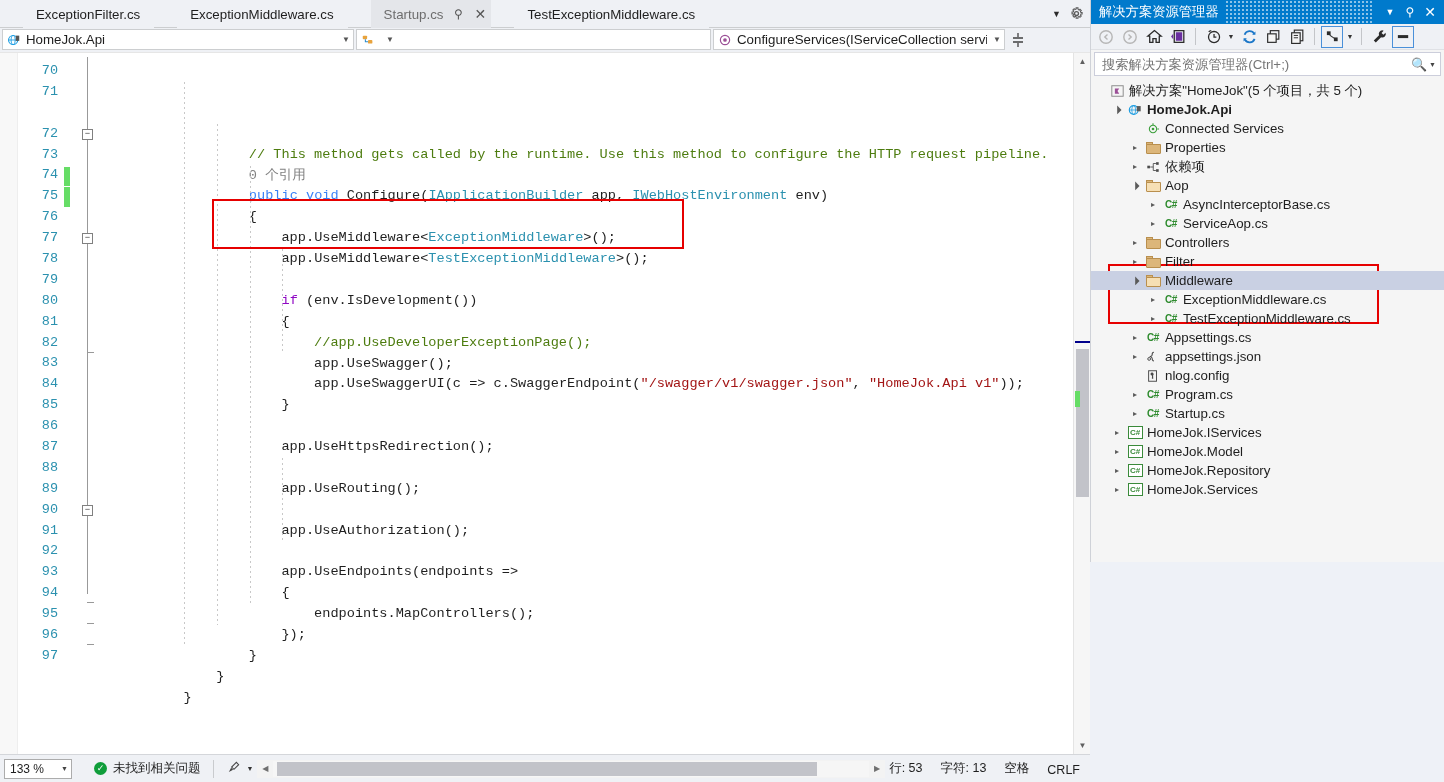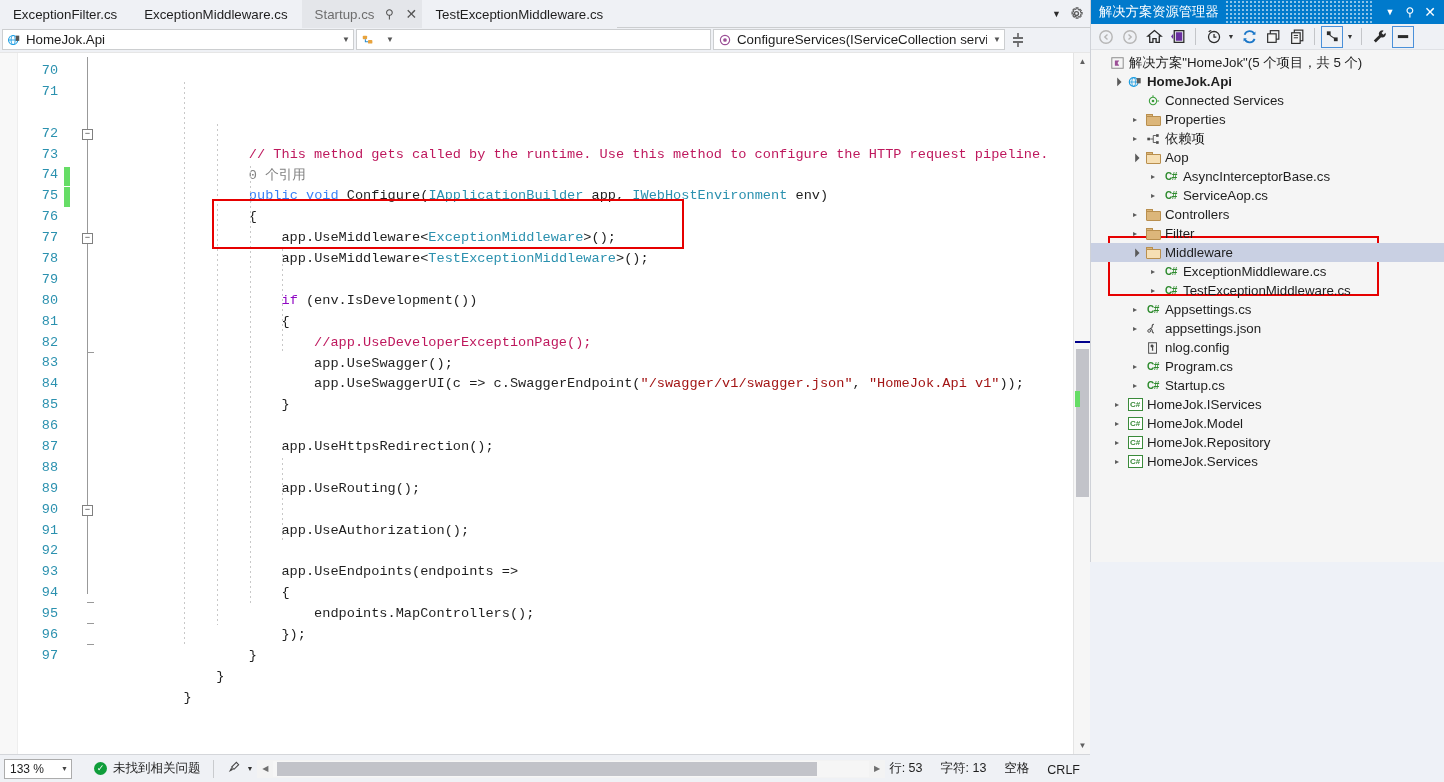--- a/index.html
+++ b/index.html
@@ -38,20 +38,21 @@
   }
   .tab {
     display: flex; align-items: center;
     padding: 0 14px 0 13px;
     font-size: 13.3px;
     color: #1e1e1e;
     background: #eff1f5;
     white-space: nowrap;
     cursor: default;
     height: 28px;
+    margin-left: 23px;
   }
   .tab.inactive { color: #1e1e1e; }
   .tab.active {
     background: #e4e6ea;
     color: #6d6d6d;
     padding-right: 4px;
   }
   .tab .pin, .tab .close {
     margin-left: 8px;
     font-size: 12px;
@@ -160,21 +161,21 @@
     overflow: hidden;
   }
   .ln { height: 20.9px; white-space: pre; }
   .indent-guides { position: absolute; top: 0; left: 0; right: 0; bottom: 0; pointer-events: none; }
   .ig {
     position: absolute; width: 1px;
     background: repeating-linear-gradient(to bottom,#c8c8c8 0px,#c8c8c8 2px,transparent 2px,transparent 5px);
   }
 
   
-  .c-com  { color: #be185d; }
+  .c-com  { color: #4d7c0f; }
   .c-ref  { color: #808080; }
   .c-kw   { color: #3b82f6; }
   .c-typ  { color: #2b91af; }
   .c-id   { color: #1f1f1f; }
   .c-str  { color: #a31515; }
   .c-ctl  { color: #8f08c4; }
   .c-pun  { color: #1f1f1f; }
 
   .hl-box {
     position: absolute;
@@ -597,20 +598,25 @@
             <path d="M10.6 2.2a3.3 3.3 0 0 0-3 4.6l-5 5 1.9 1.9 5-5a3.3 3.3 0 0 0 4.2-4.3l-2 2-1.8-1.8 2-2a3.3 3.3 0 0 0-1.3-.4z" fill="#2b2b2b"></path>
           </svg>
       </span>
       <span class="tb-btn box">
         <svg width="15" height="15" viewBox="0 0 16 16">
             <rect x="2" y="6.5" width="11" height="3.2" fill="#2b2b2b"></rect>
           </svg>
       </span>
     </div>
 
+    <div class="sln-search">
+      <input type="text" value="" placeholder="搜索解决方案资源管理器(Ctrl+;)" style="">
+      <span class="mag">🔍</span>
+      <span class="arw">▼</span>
+    </div>
 
     <div class="sln-tree" id="slntree">
       <div class="sel-box" style="left:17px; top:186px; width:271px; height:60px;"></div>
     <div class="row" style="padding-left: 0px;">
           <span class="exp"></span>
           <span class="ic">
             <svg width="15" height="14" viewBox="0 0 16 16">
               <rect x="1.5" y="2" width="13" height="12" fill="none" stroke="#8a8a8a" stroke-width="1.1"></rect>
               <path d="M5 5h5l-2 3 2 3H5z" fill="#9b4f96"></path>
             </svg>

